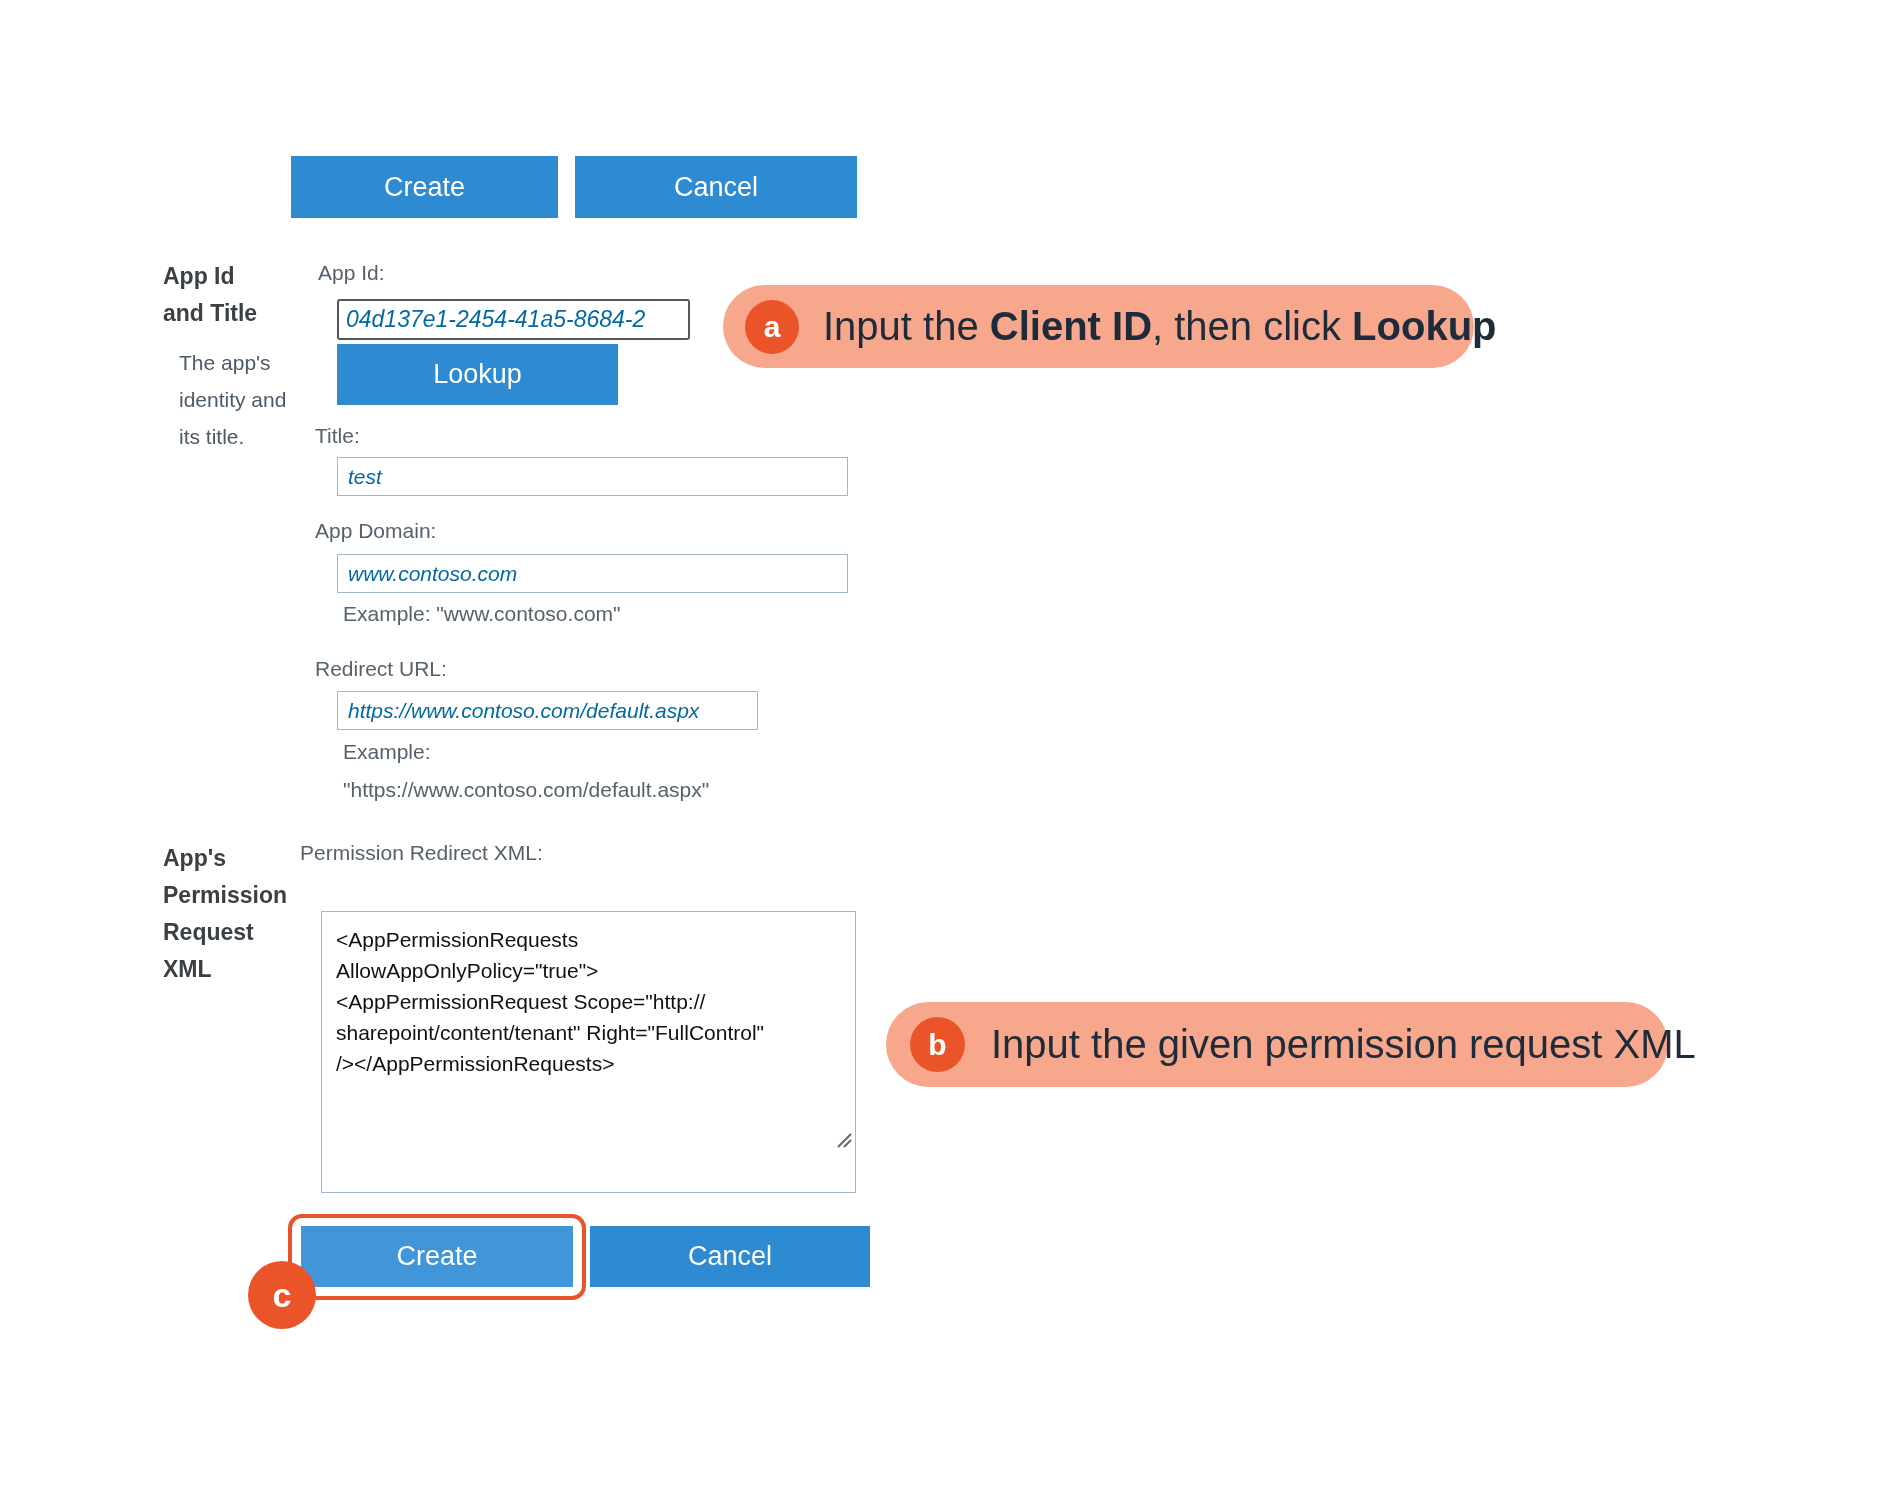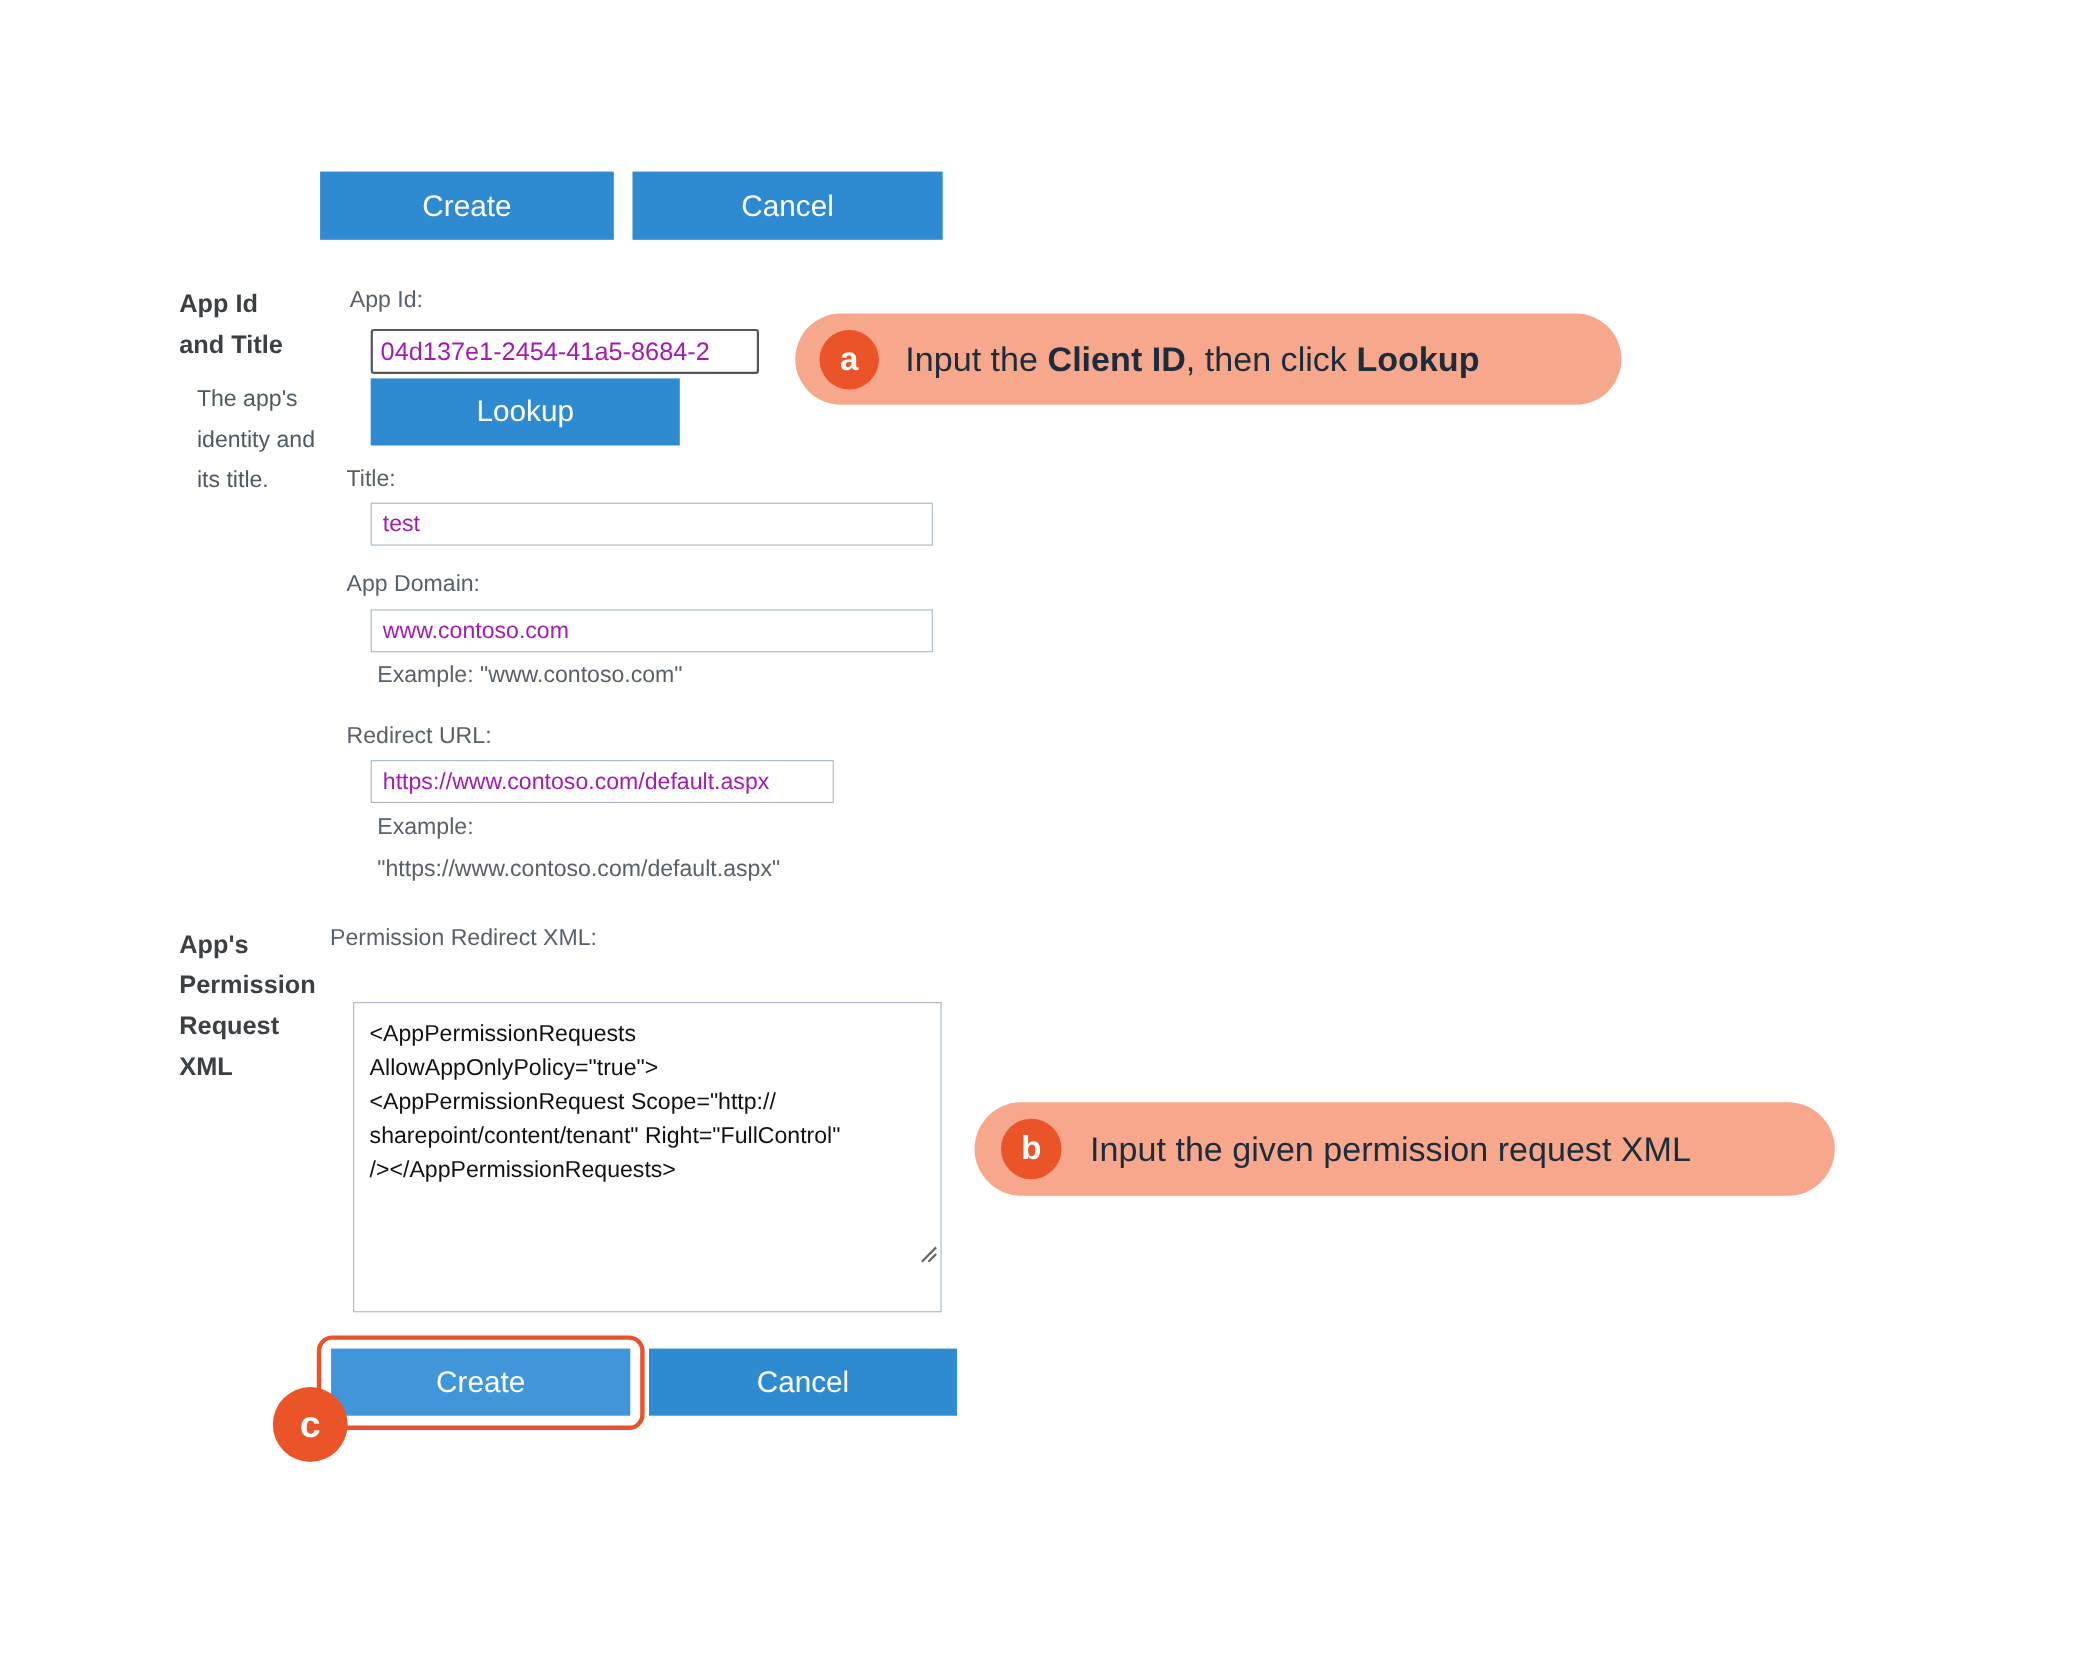--- a/index.html
+++ b/index.html
@@ -43,25 +43,26 @@
   .field-label, .example-text {
     position:absolute;
     font-size:21px; color:#56616C;
   }
 
   
   .text-input {
     position:absolute;
     border:1px solid #A3B7C9;
     background:#ffffff;
-    color:#a21caf;
+    color:#0369a1;
     font-size:21px;
     font-family:"Liberation Sans", sans-serif;
     padding:0 10px;
     outline:none;
+    font-style:italic;
   }
   .text-input.appid {
     border:2px solid #565656;
     border-radius:3px;
     font-size:23px;
     padding:0 7px;
   }
   textarea.xml-area {
     position:absolute;
     border:1px solid #A3B7C9;
@@ -86,21 +87,21 @@
   }
   .callout-badge {
     border-radius:50%;
     background:#EA5428;
     color:#ffffff;
     display:flex; align-items:center; justify-content:center;
     font-weight:700;
     flex:0 0 auto;
   }
   .callout-text {
-    font-size:31px;
+    font-size:40px;
     font-weight:500;
     color:#1D2B3A;
     white-space:nowrap;
   }
   .callout-text .b { font-weight:700; }
 
   
   .highlight-ring {
     position:absolute;
     border:4px solid #E9532B;

